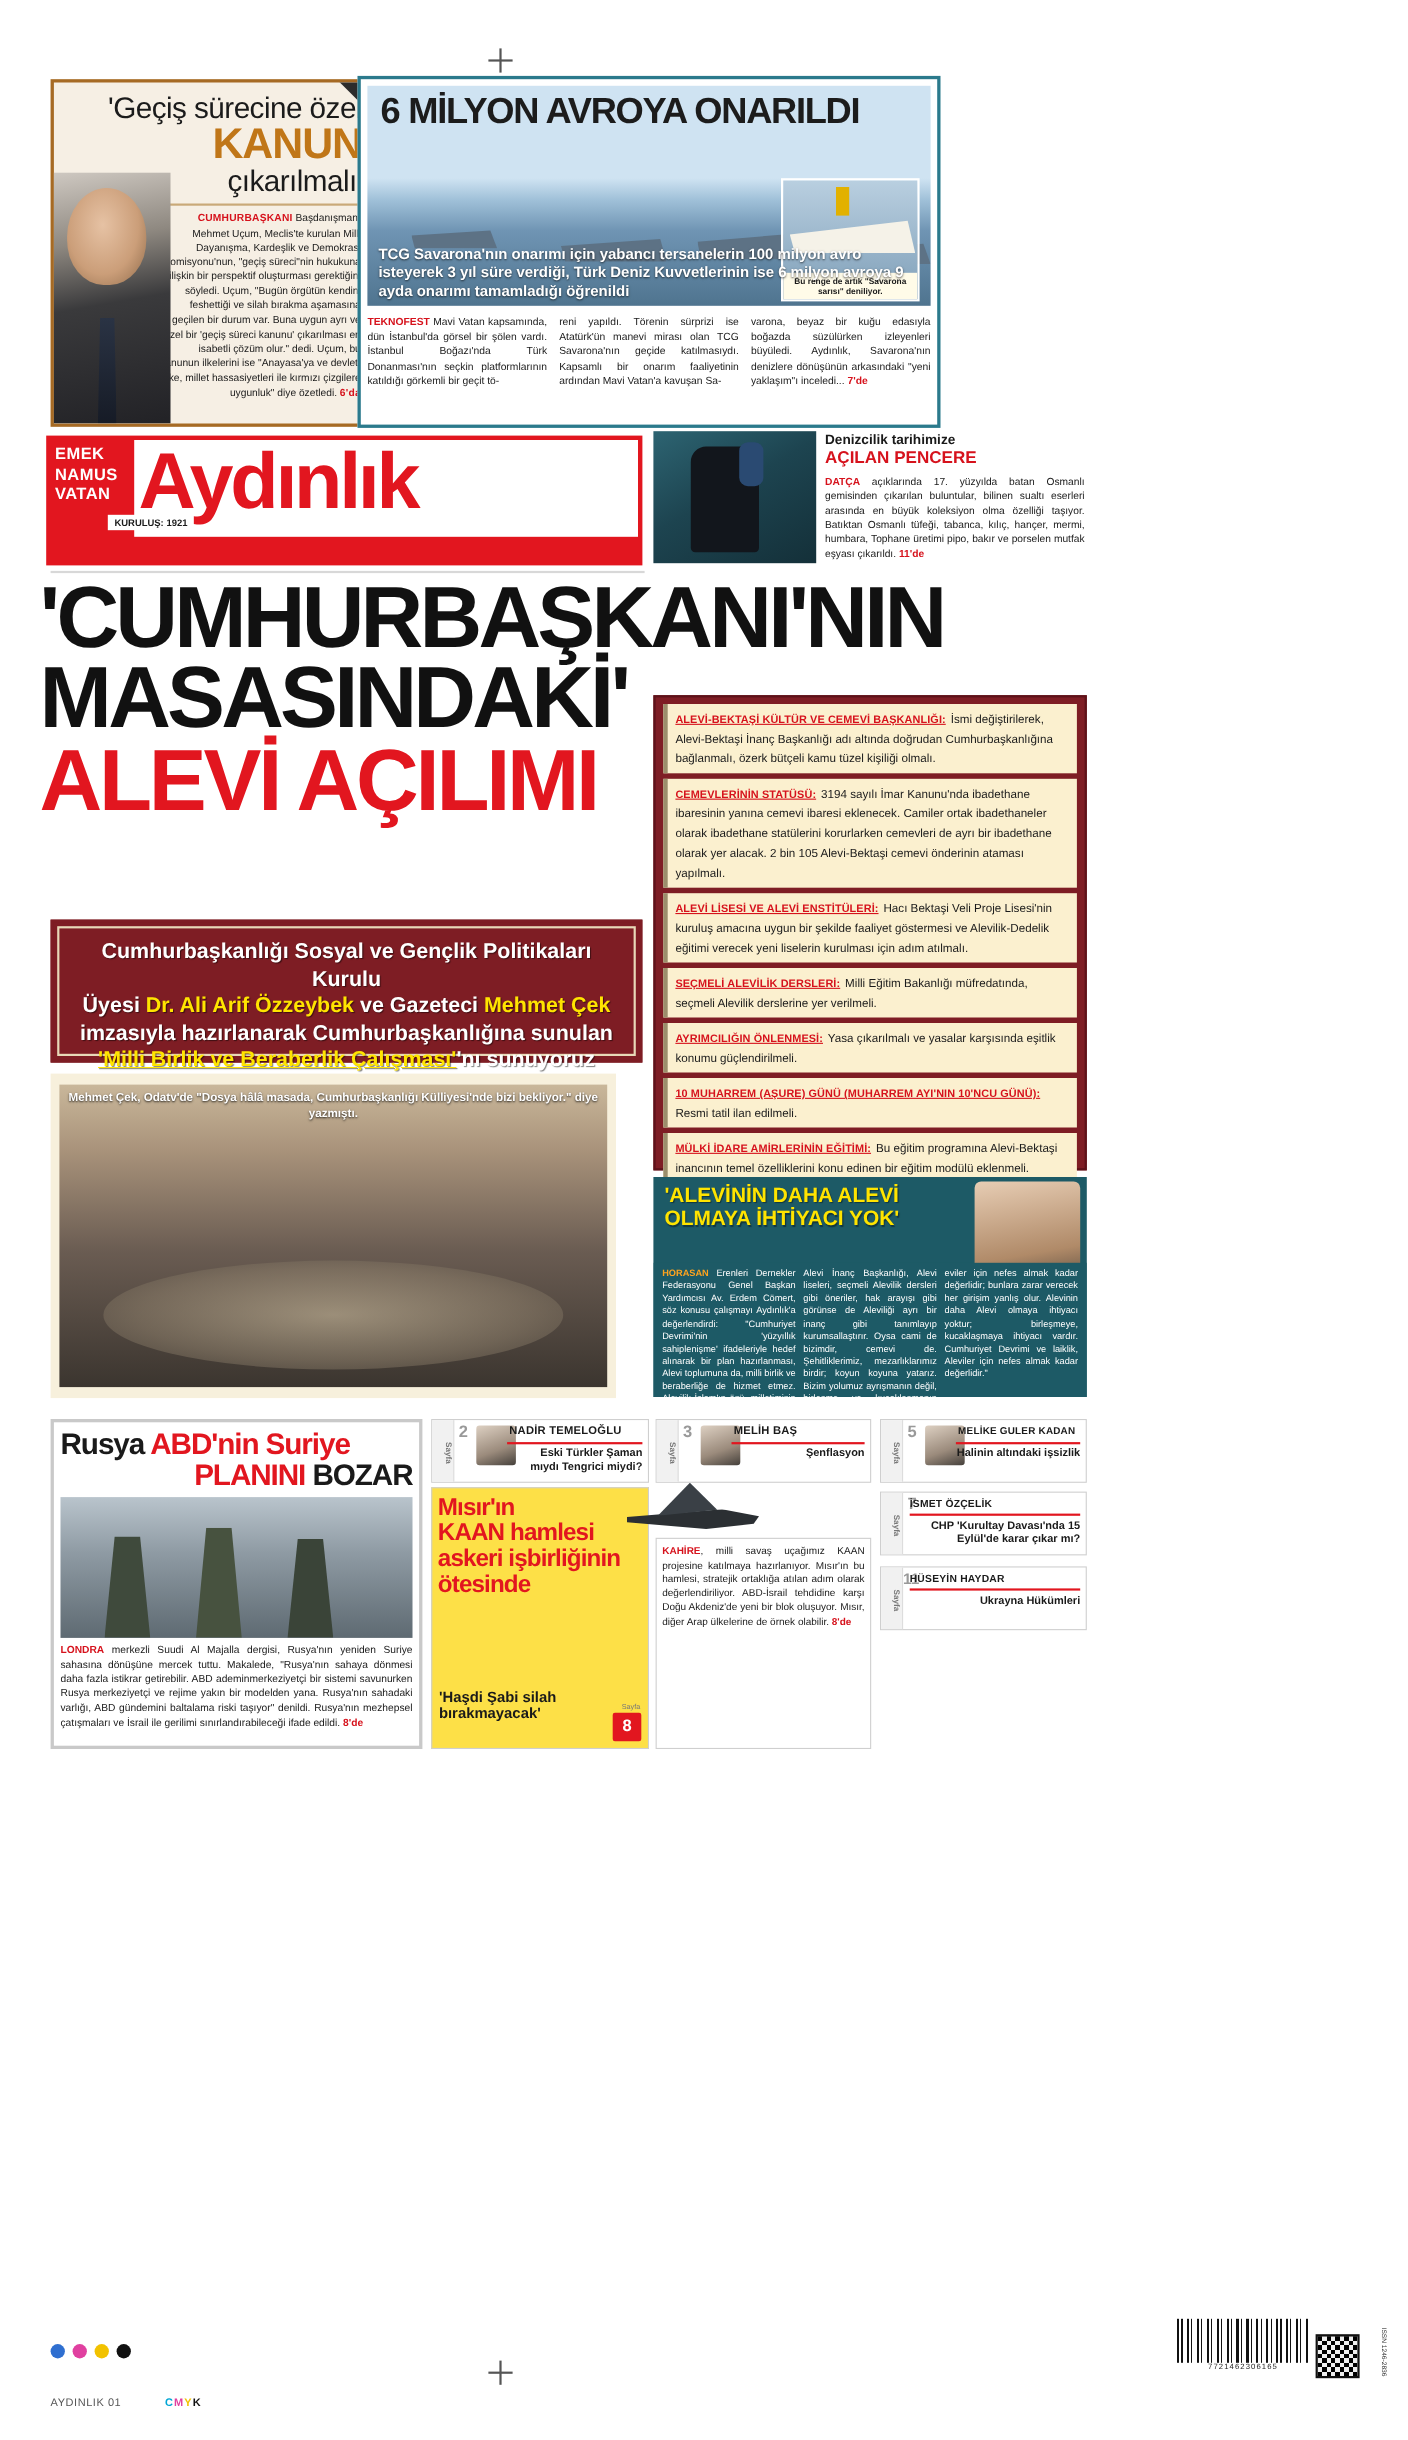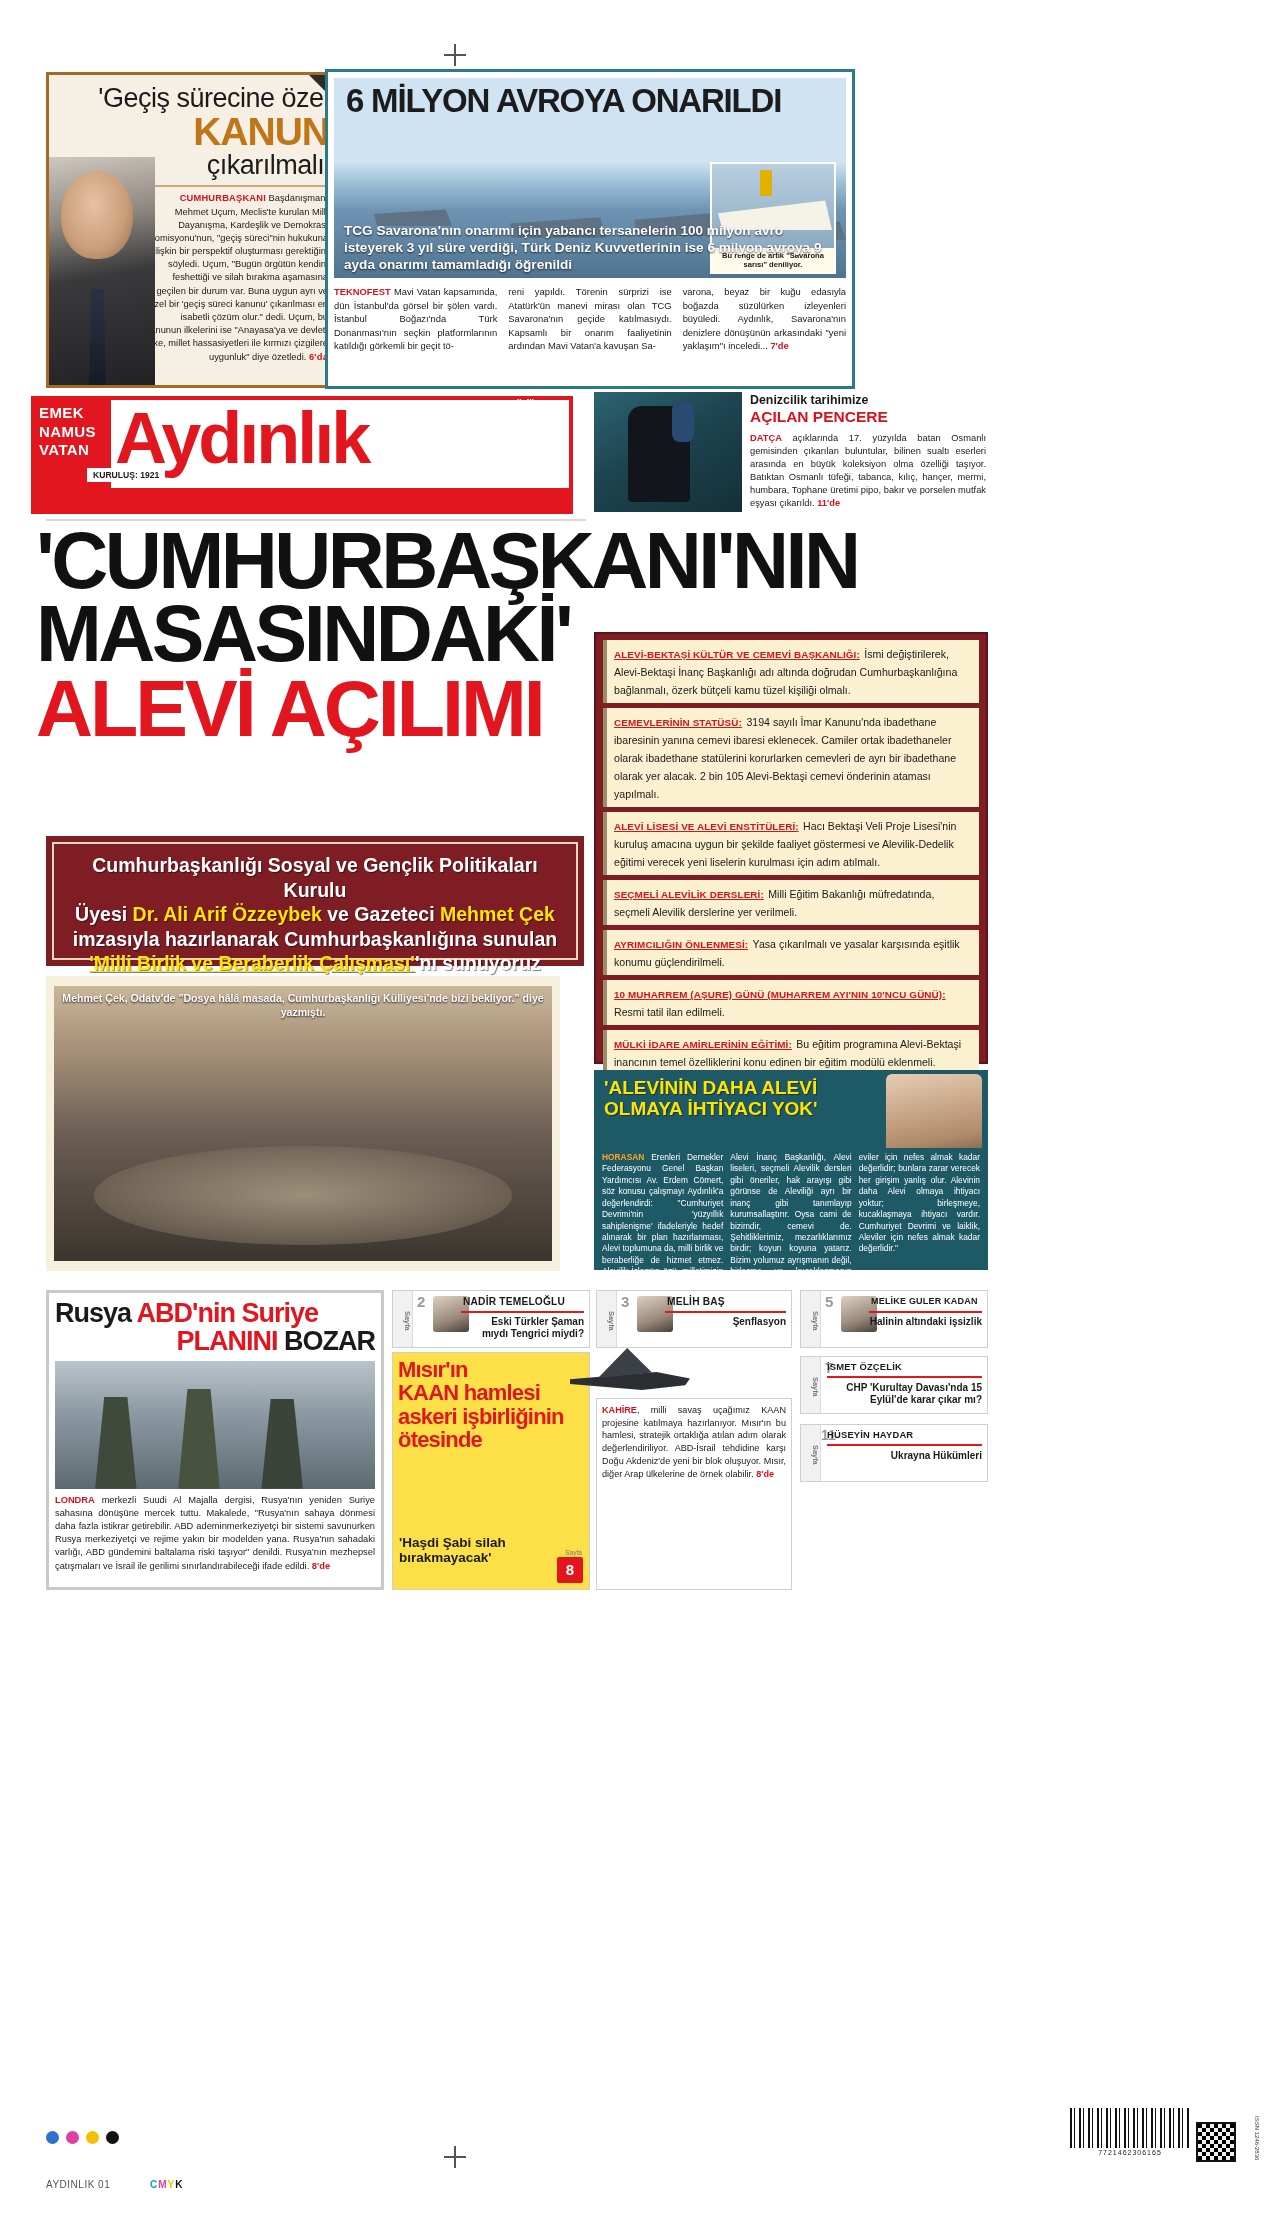--- a/index.html
+++ b/index.html
@@ -89,21 +89,21 @@
     position:absolute; right:10px; top:84px; width:126px; height:112px;
     border:2px solid #fff; background:linear-gradient(#b9cfe0,#7f9fb8);
     overflow:hidden;
   }
   .avro-inset .cap{
     position:absolute; left:0; right:0; bottom:0; background:#fffbe8;
     font-size:7.6px; font-weight:bold; color:#1a1a1a; text-align:center; padding:3px 2px; line-height:1.2;
   }
 
   
-  .masthead { position:absolute; left:31px; top:396px; width:542px; height:88px; }
+  .masthead { position:absolute; left:42px; top:396px; width:542px; height:88px; }
   .mh-red { position:absolute; left:0; top:0; width:542px; height:118px; background:#e2161f; }
   .mh-emek {
     position:absolute; left:8px; top:8px; width:74px;
     color:#fff; font-weight:bold; font-size:15px; line-height:1.24; letter-spacing:.4px;
   }
   .mh-logo {
     position:absolute; left:84px; top:6px; font-size:72px; font-weight:bold;
     color:#fff; letter-spacing:-3px; line-height:1; font-family:"Liberation Sans",sans-serif;
   }
   .mh-url {

